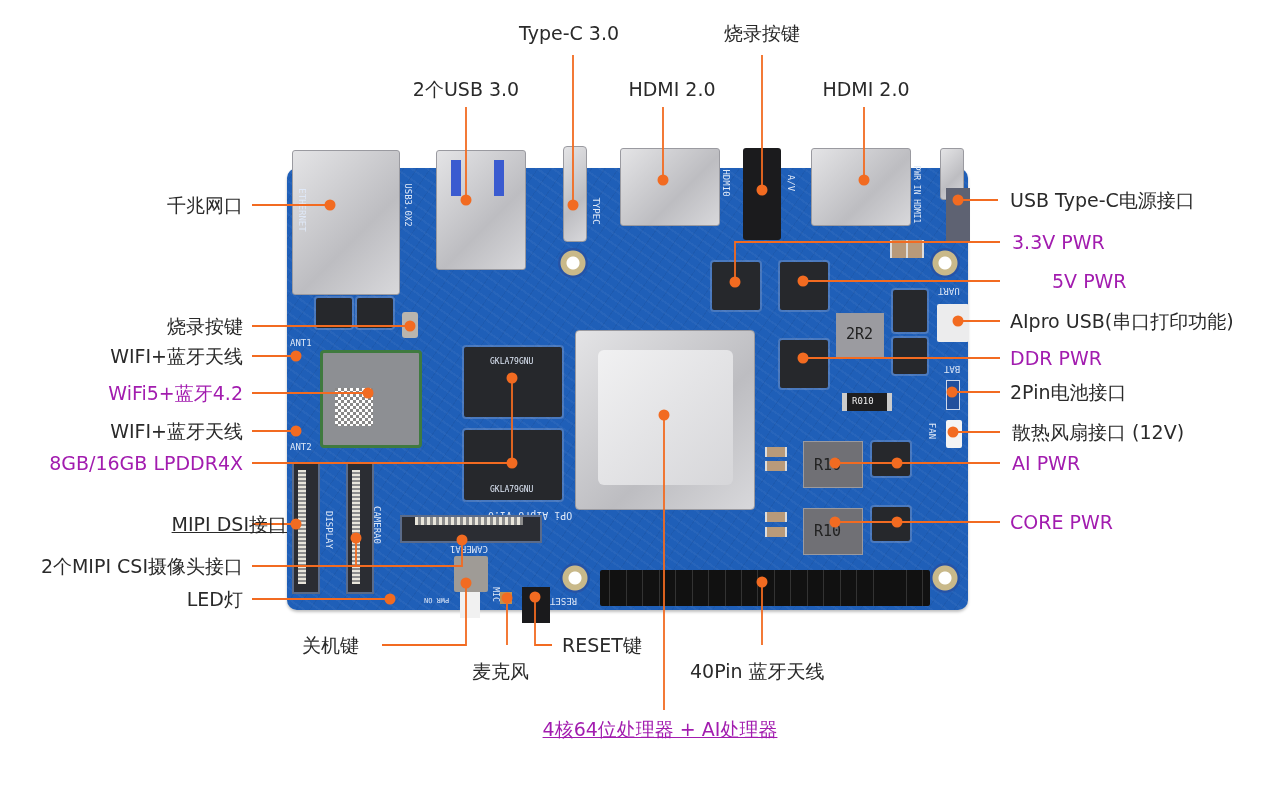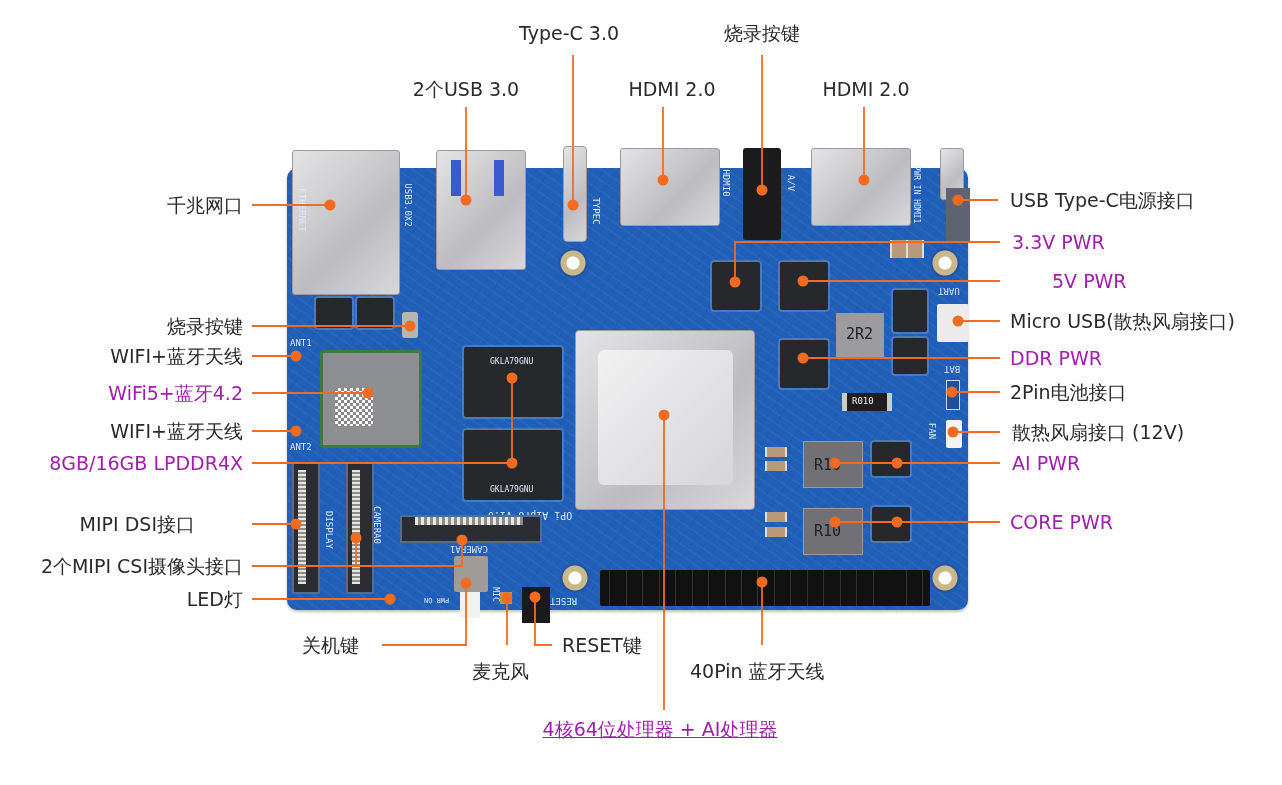--- a/index.html
+++ b/index.html
@@ -214,28 +214,28 @@
 <div class="lbl c" style="left:466px;top:78px;">2个USB 3.0</div>
 <div class="lbl c" style="left:672px;top:78px;">HDMI 2.0</div>
 <div class="lbl c" style="left:866px;top:78px;">HDMI 2.0</div>
 
 <div class="lbl r" style="right:1039px;top:194px;">千兆网口</div>
 <div class="lbl r" style="right:1039px;top:315px;">烧录按键</div>
 <div class="lbl r" style="right:1039px;top:345px;">WIFI+蓝牙天线</div>
 <div class="lbl r red" style="right:1039px;top:382px;">WiFi5+蓝牙4.2</div>
 <div class="lbl r" style="right:1039px;top:420px;">WIFI+蓝牙天线</div>
 <div class="lbl r red" style="right:1039px;top:452px;">8GB/16GB LPDDR4X</div>
-<div class="lbl r" style="right:1087px;top:513px;">MIPI DSI接口</div>
+<div class="lbl r" style="right:995px;top:513px;text-decoration:underline;">MIPI DSI接口</div>
 <div class="lbl r" style="right:1039px;top:555px;">2个MIPI CSI摄像头接口</div>
 <div class="lbl r" style="right:1039px;top:588px;">LED灯</div>
 
 <div class="lbl" style="left:1010px;top:189px;">USB Type-C电源接口</div>
 <div class="lbl red" style="left:1012px;top:231px;">3.3V PWR</div>
 <div class="lbl red" style="left:1012px;top:270px;margin-left:40px;">5V PWR</div>
-<div class="lbl" style="left:1010px;top:310px;">Micro USB(散热风扇接口)</div>
+<div class="lbl" style="left:1010px;top:310px;">AIpro USB(串口打印功能)</div>
 <div class="lbl red" style="left:1010px;top:347px;">DDR PWR</div>
 <div class="lbl" style="left:1010px;top:381px;">2Pin电池接口</div>
 <div class="lbl" style="left:1012px;top:421px;">散热风扇接口 (12V)</div>
 <div class="lbl red" style="left:1012px;top:452px;">AI PWR</div>
 <div class="lbl red" style="left:1010px;top:511px;">CORE PWR</div>
 
 <div class="lbl" style="left:302px;top:634px;">关机键</div>
 <div class="lbl" style="left:472px;top:660px;">麦克风</div>
 <div class="lbl" style="left:562px;top:634px;">RESET键</div>
 <div class="lbl" style="left:690px;top:660px;">40Pin 蓝牙天线</div>

